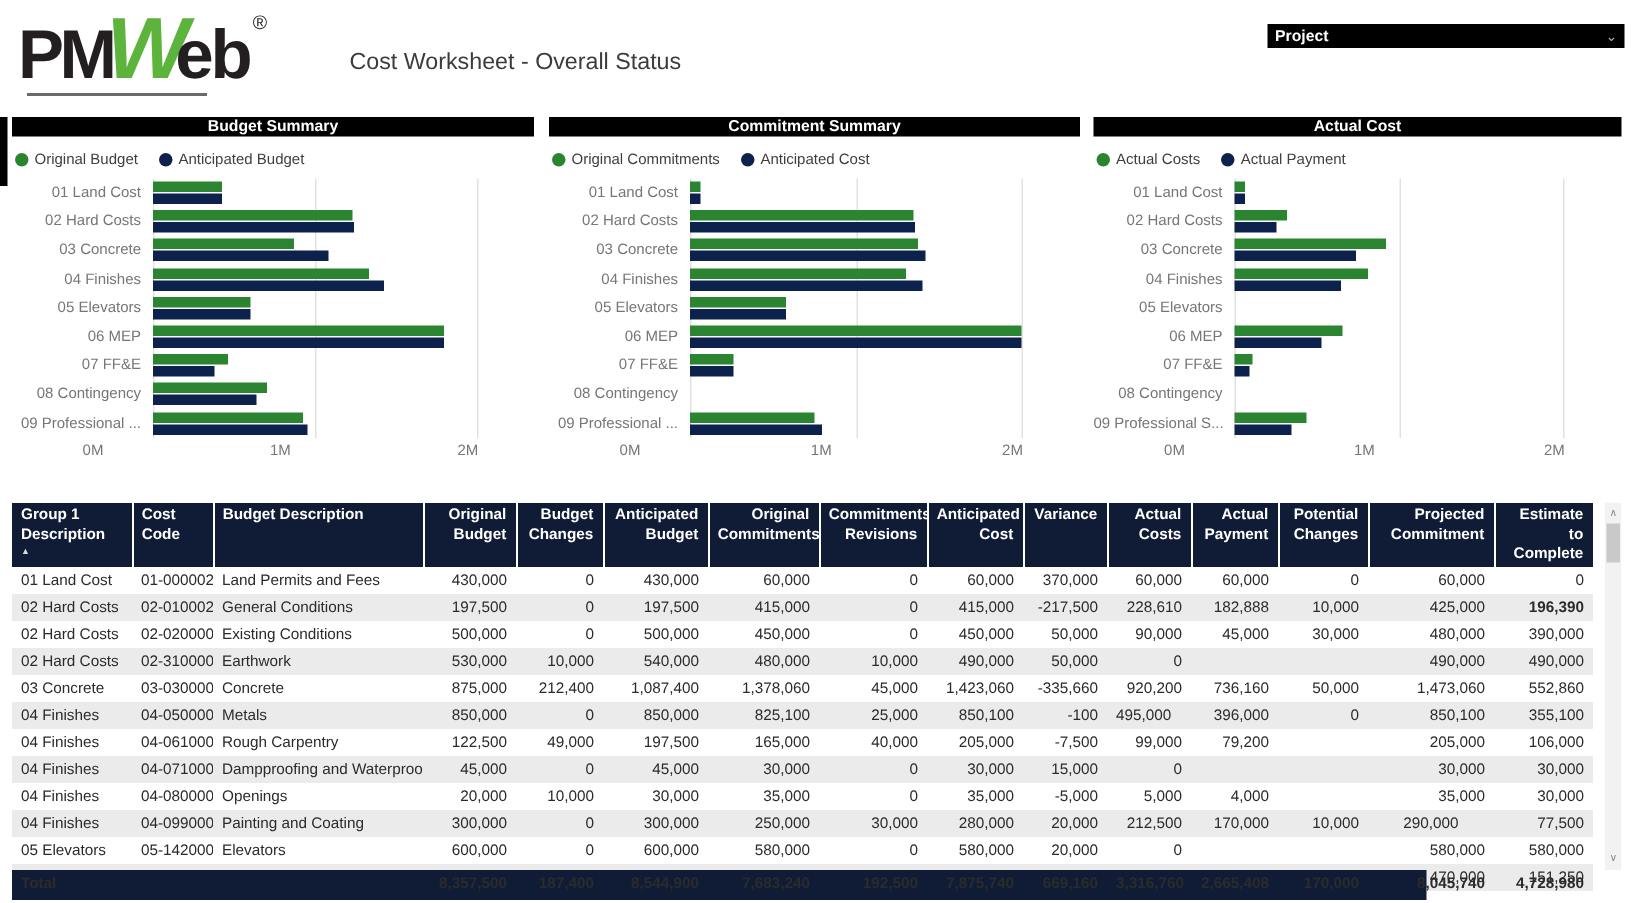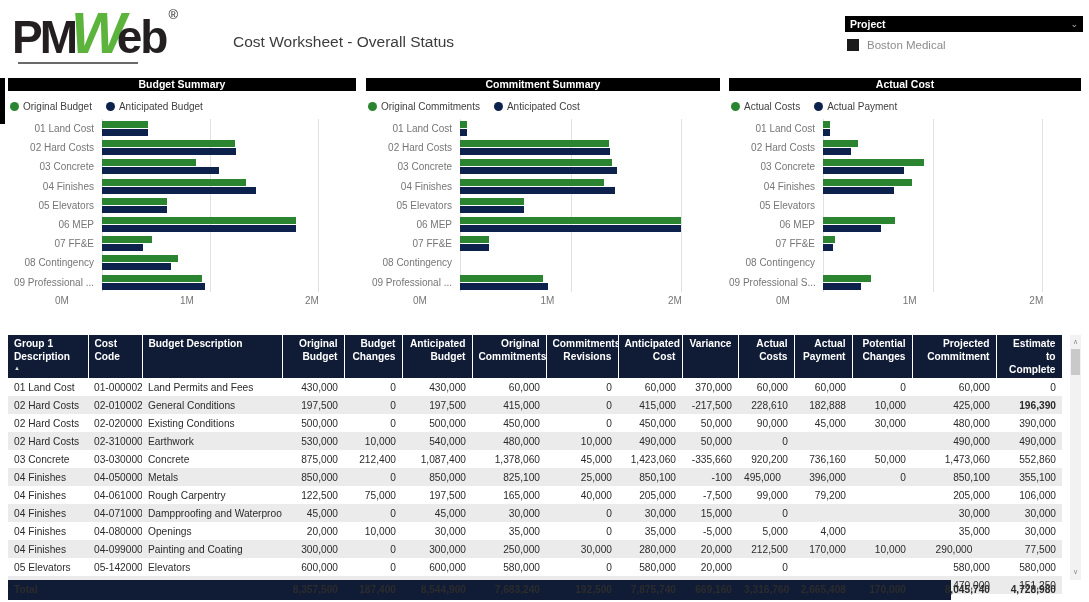--- a/index.html
+++ b/index.html
@@ -76,24 +76,20 @@
     <span class="lp">PM</span><span class="lw">W</span><span class="le">eb</span><span class="lr">®</span>
     <div class="logo-underline"></div>
   </div>
   <div class="page-title">Cost Worksheet - Overall Status</div>
 
   <div class="slicer">
     <div class="slicer-header">
       <span>Project</span>
       <span class="chev">⌄</span>
     </div>
-    <div class="slicer-item">
-      <span class="cbx"></span>
-      <span class="slicer-item-label">Boston Medical</span>
-    </div>
   </div>
 
   <div class="left-strip"></div>
 
   <div class="panel p0">
     <div class="panel-title">Budget Summary</div>
     <div class="legend">
         <div class="legend-item">
           <span class="legend-dot" style="background: rgb(43, 133, 48);"></span>
           <span>Original Budget</span>
@@ -449,21 +445,21 @@
             <td style="text-align: right;">396,000</td>
             <td style="text-align: right;">0</td>
             <td style="text-align: right;">850,100</td>
             <td style="text-align: right;">355,100</td>
           </tr>
           <tr>
             <td style="text-align: left;">04 Finishes</td>
             <td style="text-align: left;">04-061000</td>
             <td style="text-align: left;">Rough Carpentry</td>
             <td style="text-align: right;">122,500</td>
-            <td style="text-align: right;">75,000</td>
+            <td style="text-align: right;">49,000</td>
             <td style="text-align: right;">197,500</td>
             <td style="text-align: right;">165,000</td>
             <td style="text-align: right;">40,000</td>
             <td style="text-align: right;">205,000</td>
             <td style="text-align: right;">-7,500</td>
             <td style="text-align: right;">99,000</td>
             <td style="text-align: right;">79,200</td>
             <td style="text-align: right;"></td>
             <td style="text-align: right;">205,000</td>
             <td style="text-align: right;">106,000</td>

